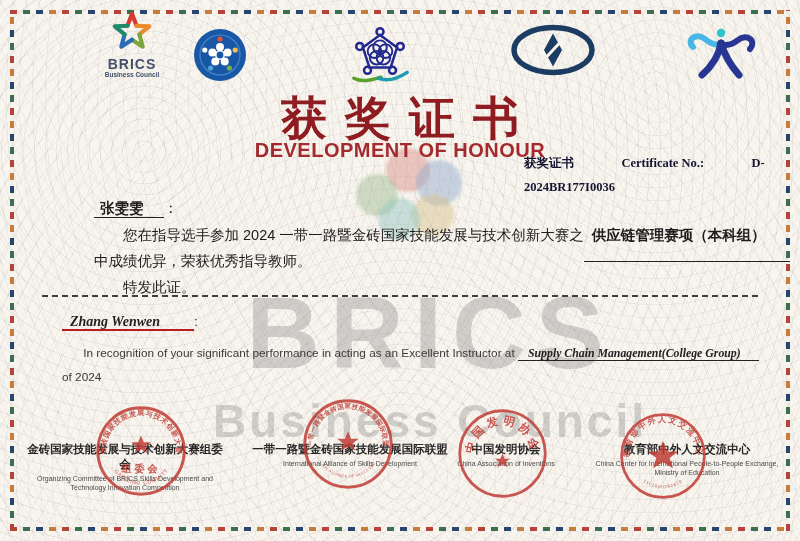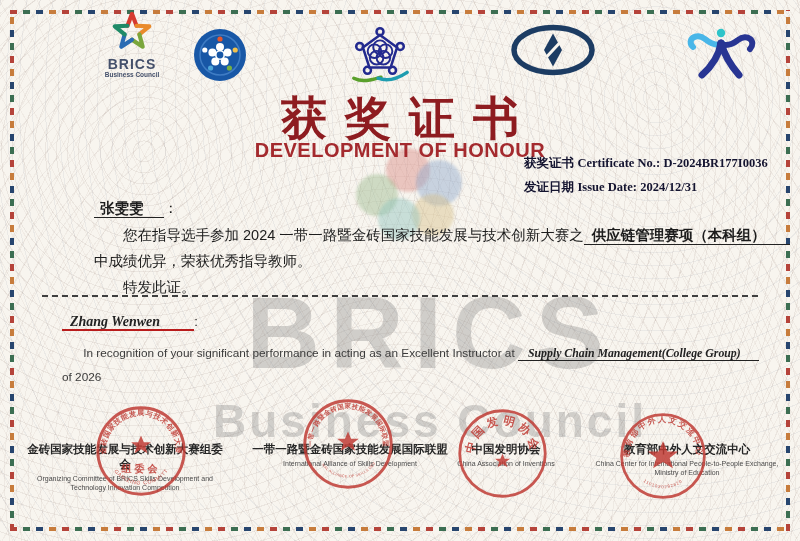--- a/index.html
+++ b/index.html
@@ -40,28 +40,28 @@
   
   .title-zh{position:absolute;top:88px;left:0;width:800px;text-align:center;z-index:3;
     font-family:"Liberation Serif",serif;font-weight:bold;font-size:46px;color:#8e1c20;
     letter-spacing:18px;text-indent:18px;}
   .title-en{position:absolute;top:139px;left:0;width:800px;text-align:center;z-index:3;
     font-weight:bold;font-size:20px;color:#a42a2e;letter-spacing:.5px;}
 
   
   .meta{position:absolute;top:151px;left:524px;z-index:3;font-size:12.5px;color:#141430;line-height:1.95;}
   .meta b{font-weight:bold;}
-  .meta .sf{font-family:"Liberation Serif",serif;font-weight:bold;}
+  .meta .sf{font-family:"Liberation Serif",serif;font-weight:bold;margin-left:44px;}
 
   
   .body-zh{position:absolute;top:196px;left:62px;width:698px;z-index:3;
     font-size:14.5px;color:#1c1c1c;line-height:1.75;margin-left:32px;}
   .zh-name{font-weight:bold;border-bottom:1.5px solid #222;padding:0 20px 1px 6px;}
   .body-zh p{margin:2px 0 0 0;text-indent:2em;}
-  .award-zh{font-weight:bold;border-bottom:1.5px solid #222;padding:0 24px 1px 8px;}
+  .award-zh{font-weight:bold;border-bottom:1.5px solid #222;padding:0 24px 18px 8px;}
   .closing{text-indent:2em;margin-top:1px;}
 
   .divider{position:absolute;top:295px;left:42px;right:42px;border-top:2px dashed #3f3f3f;z-index:3;}
 
   
   .body-en{position:absolute;top:312px;left:62px;width:700px;z-index:3;color:#3b3b3b;}
   .en-name{font-family:"Liberation Serif",serif;font-weight:bold;font-style:italic;font-size:14px;color:#222;
     border-bottom:2px solid #b91c1c;padding:0 34px 0 8px;}
   .en-colon{font-size:13px;color:#222;}
   .body-en p{margin:11px 0 0 0;font-size:11.8px;line-height:2.05;text-indent:1.8em;}
@@ -192,42 +192,37 @@
 
     <div class="title-zh">获奖证书</div>
     <div class="title-en">DEVELOPMENT OF HONOUR</div>
 
     <div class="meta">
       <div>
         <b>获奖证书</b>
         <span class="sf">Certificate No.:</span>
         <span class="sf">D-2024BR177I0036</span>
       </div>
-      <div>
-        <b>发证日期</b>
-        <span class="sf">Issue Date:</span>
-        <span class="sf">2024/12/31</span>
-      </div>
     </div>
 
     <div class="body-zh">
       <div>
         <span class="zh-name">张雯雯</span><span>：</span>
       </div>
       <p><span>您在指导选手参加 2024 一带一路暨金砖国家技能发展与技术创新大赛之</span><span class="award-zh">供应链管理赛项（本科组）</span><span>中成绩优异，荣获优秀指导教师。</span></p>
       <div class="closing">特发此证。</div>
     </div>
 
     <div class="divider"></div>
 
     <div class="body-en">
       <div>
         <span class="en-name">Zhang Wenwen</span><span class="en-colon">:</span>
       </div>
-      <p><span>In recognition of your significant performance in acting as an Excellent Instructor at</span> <span class="award-en">Supply Chain Management(College Group)</span> <span>of 2026</span><br></p>
+      <p><span>In recognition of your significant performance in acting as an Excellent Instructor at</span> <span class="award-en">Supply Chain Management(College Group)</span> <span>of 2024</span><br></p>
     </div>
 
     <div class="org org1">
       <div class="zh">金砖国家技能发展与技术创新大赛组委会</div>
       <div class="en">Organizing Committee of BRICS Skills Development and Technology Innovation Competition</div>
     </div>
     <div class="org org2">
       <div class="zh">一带一路暨金砖国家技能发展国际联盟</div>
       <div class="en">International Alliance of Skills Development</div>
     </div>

